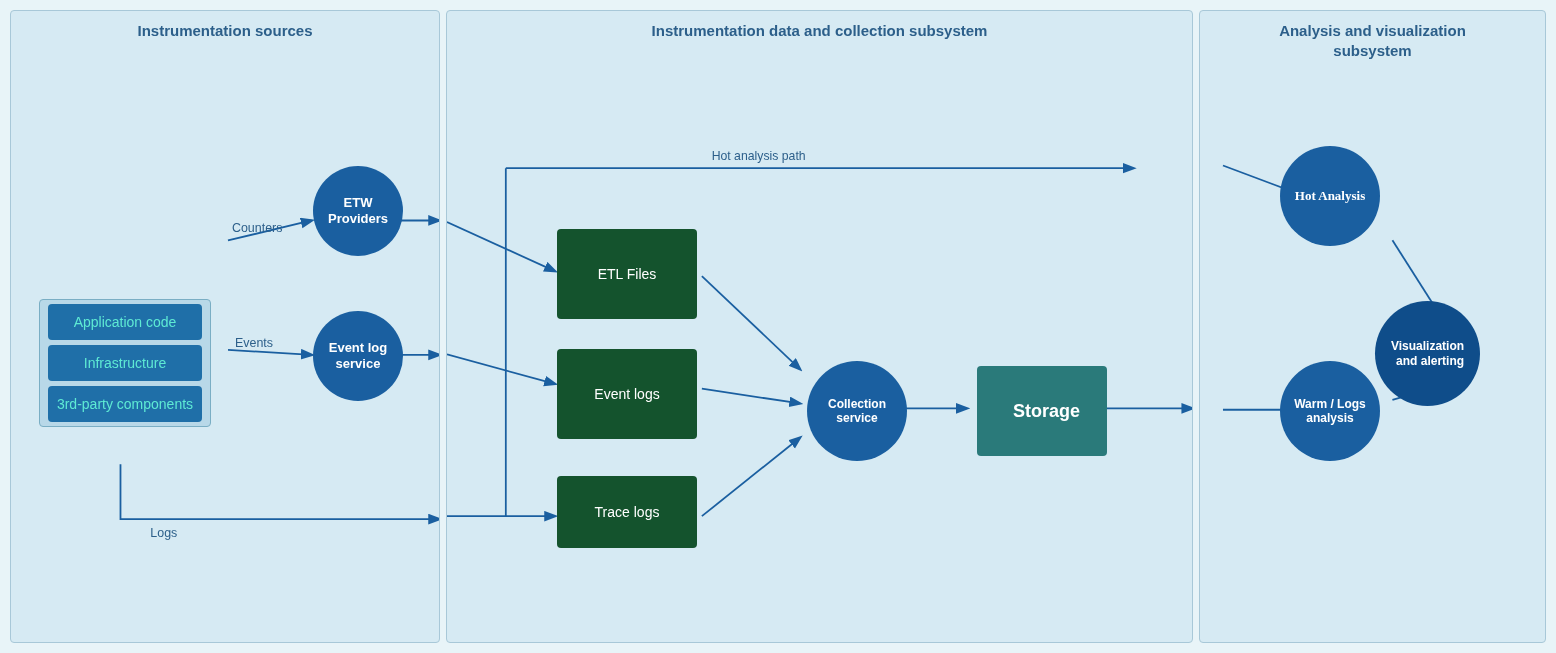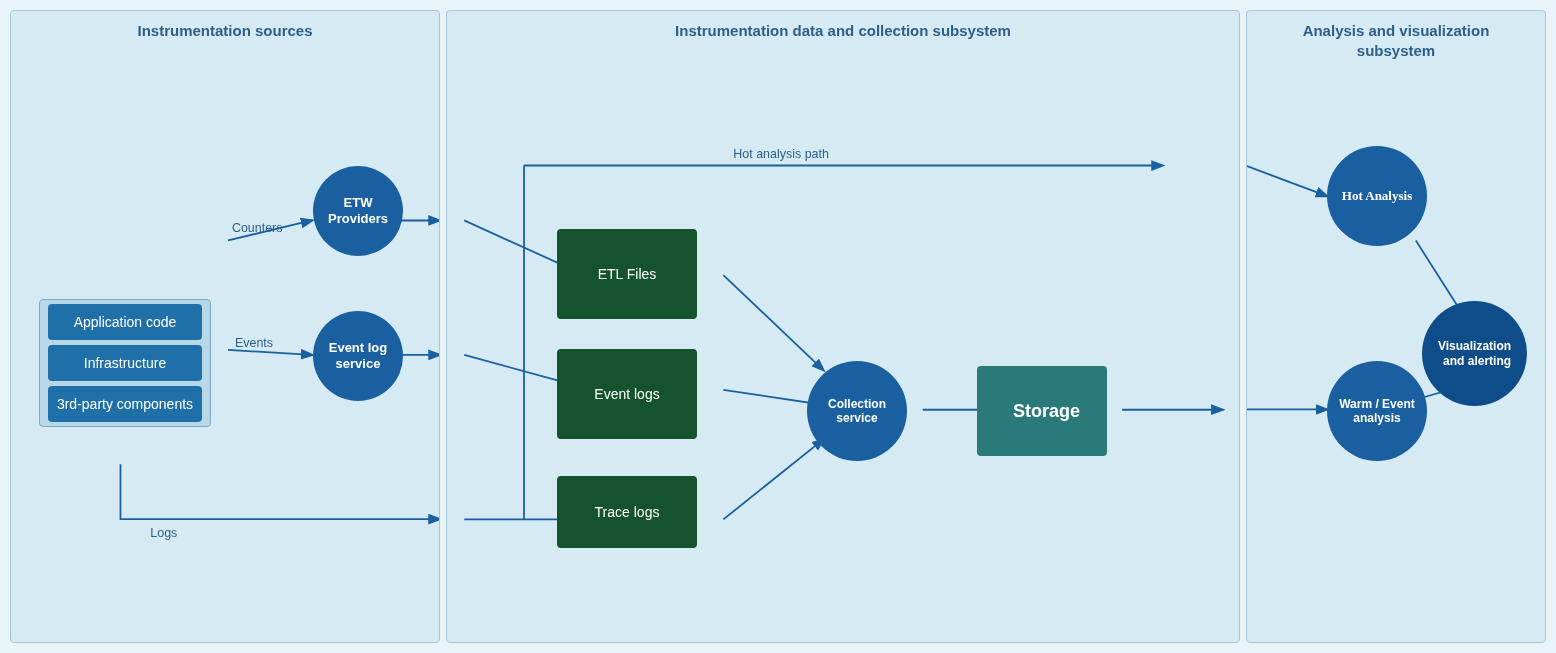--- a/index.html
+++ b/index.html
@@ -37,38 +37,38 @@
       line-height: 1.3;
     }
     .panel-sources {
       width: 430px;
       flex-shrink: 0;
     }
     .panel-data {
       flex: 1;
     }
     .panel-analysis {
-      width: 300px;
+      width: 347px;
       flex-shrink: 0;
     }
 
     
     .source-inner {
       background: #b8d8e8;
       border: 1.5px solid #7aaec4;
       border-radius: 4px;
       margin: 8px 14px;
       padding: 4px 8px;
       display: flex;
       flex-direction: column;
       gap: 5px;
     }
     .source-box {
       background: #1f6fa8;
-      color: #ffffff;
+      color: #5eead4;
       border-radius: 4px;
       padding: 10px 4px;
       font-size: 14px;
       text-align: center;
     }
 
     
     .circle-node {
       border-radius: 50%;
       background: #1a5fa0;
@@ -282,21 +282,21 @@
       <polyline points="170,230 240,340" stroke="#1a5fa0" stroke-width="1.8" fill="none" marker-end="url(#aa3)"></polyline>
 
       <polyline points="170,390 240,370" stroke="#1a5fa0" stroke-width="1.8" fill="none" marker-end="url(#aa4)"></polyline>
     </svg>
 
     <div class="circle-node" style="width:100px;height:100px;position:absolute;top:135px;left:80px;font-size:13px;font-family:Liberation Serif, serif;">
       <span style="white-space:pre-line;">Hot Analysis</span>
     </div>
 
     <div class="circle-node" style="width:100px;height:100px;position:absolute;top:350px;left:80px;font-size:12px;">
-      <span style="white-space:pre-line;text-align:center;">Warm / Event
+      <span style="white-space:pre-line;text-align:center;">Warm / Logs
 analysis</span>
     </div>
 
     <div class="circle-node" style="width:105px;height:105px;position:absolute;top:290px;left:175px;font-size:12px;background:#0f4d8a;">
       <span style="white-space:pre-line;text-align:right;">Visualization
 and alerting</span>
     </div>
 
   </div>
 

